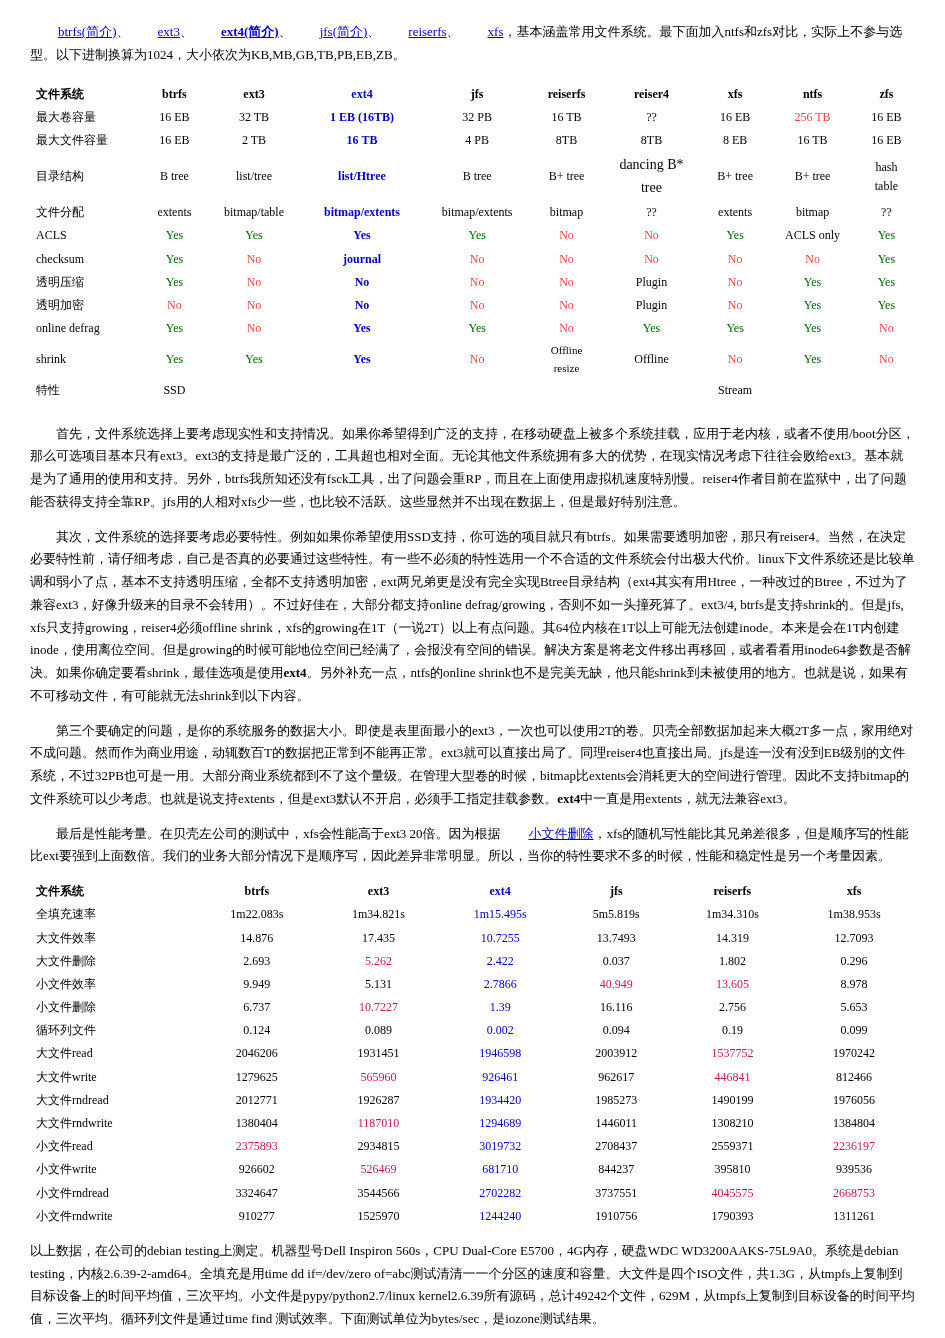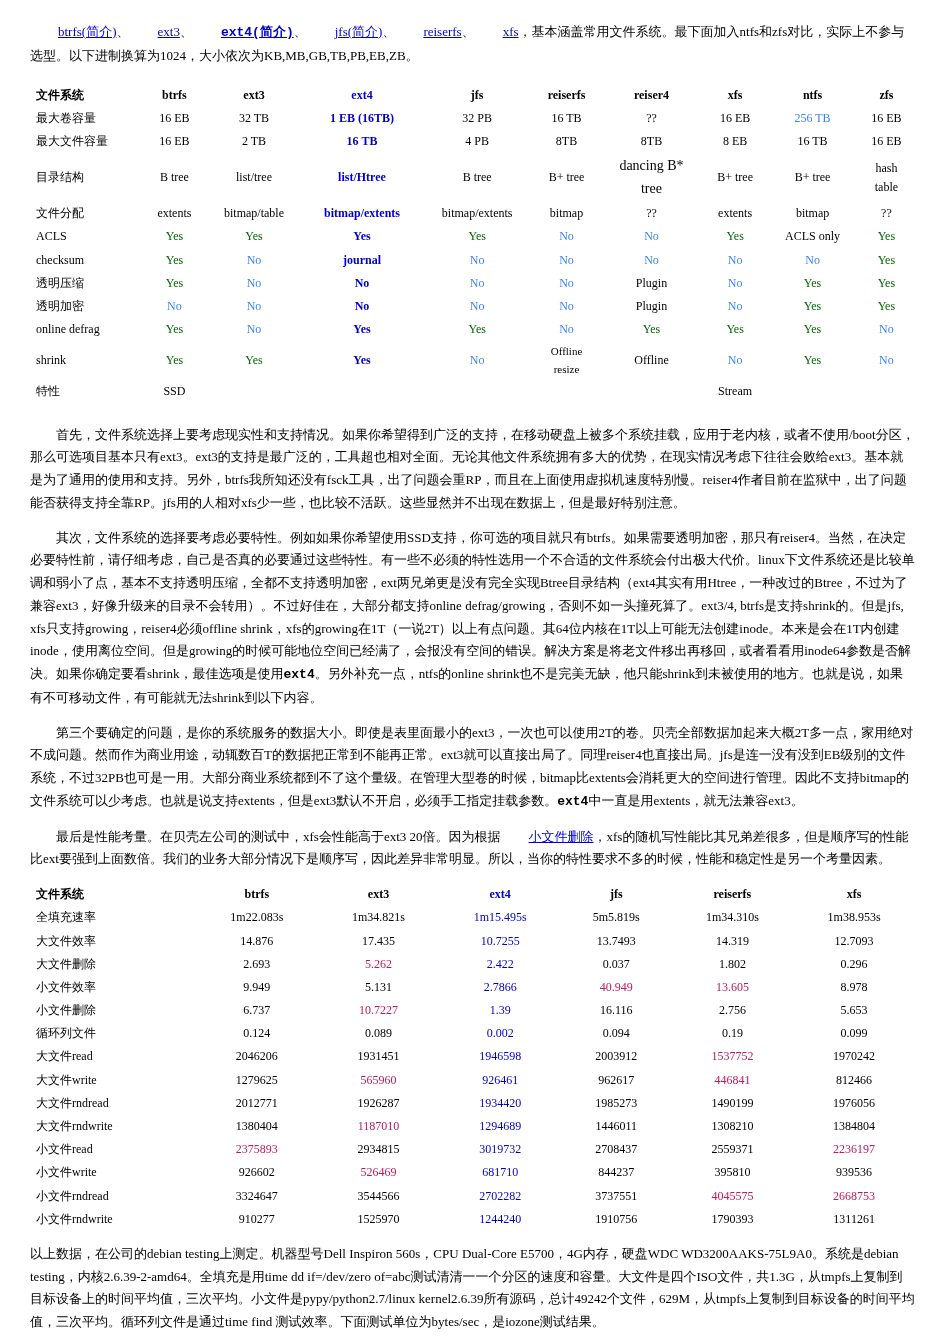--- a/index.html
+++ b/index.html
@@ -10,42 +10,42 @@
       background: #fff;
       padding: 20px 30px;
       line-height: 1.6;
     }
     .intro-links {
       font-size: 13px;
       margin-bottom: 16px;
       line-height: 1.8;
     }
     .intro-links a, .link { color: #0000cc; text-decoration: underline; cursor: pointer; padding-left: 28px; }
-    .bold { font-weight: bold; font-family: Liberation Mono, monospace; }
+    .bold { font-weight: bold; }
 
     table.fs-table {
       border-collapse: collapse;
       width: 100%;
       margin: 12px 0 20px 0;
       font-size: 12px;
     }
     table.fs-table td, table.fs-table th {
       padding: 2px 6px;
       text-align: center;
       vertical-align: middle;
     }
     table.fs-table td:first-child {
       text-align: left;
       font-weight: normal;
     }
     table.fs-table tr:first-child td {
       font-weight: bold;
     }
     .col-ext4 { color: #0000cc; font-weight: bold; }
-    .col-red { color: #3b82f6; }
+    .col-red { color: #ef4444; }
     .col-green { color: #006600; }
 
     .section-text {
       font-size: 13px;
       line-height: 1.75;
       margin-bottom: 12px;
       text-indent: 2em;
     }
     .section-text-noindent {
       font-size: 13px;

